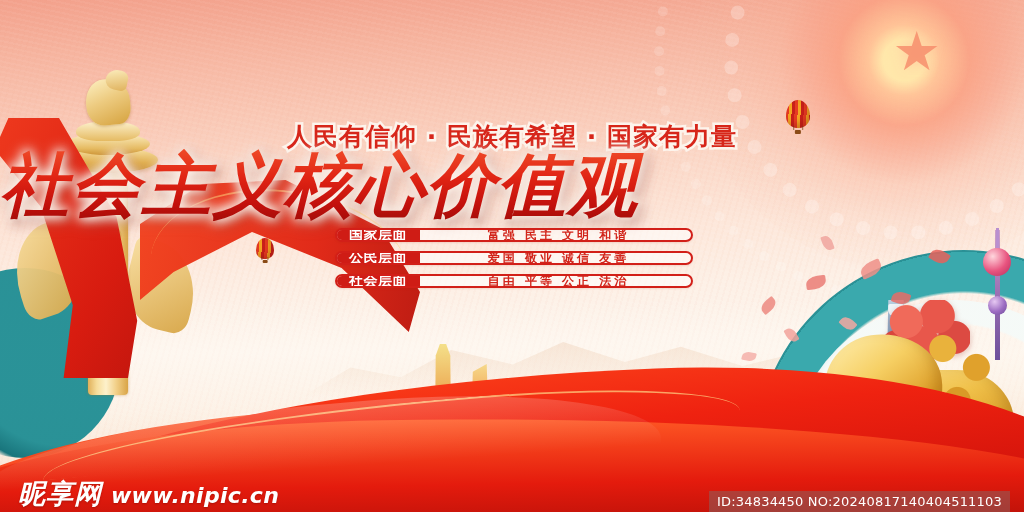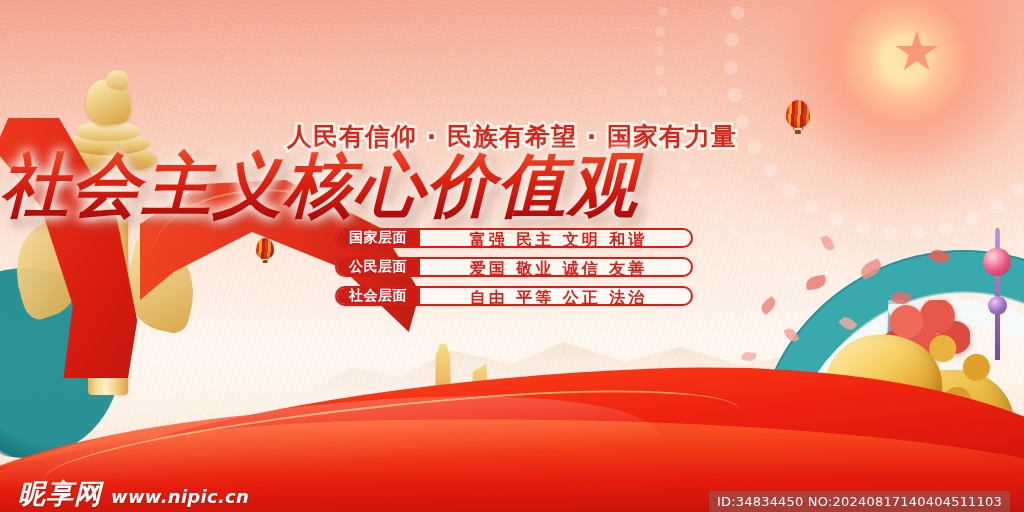--- a/index.html
+++ b/index.html
@@ -378,22 +378,22 @@
     white-space:nowrap;
     line-height:1.05;
   }
 
   .values{
     position:absolute; left:335px; top:212px;
     width:358px;
     display:flex; flex-direction:column; gap:9px;
   }
   .value-row{
-    display:flex; align-items:flex-start;
-    height:20px;
+    display:flex; align-items:center;
+    height:14px;
     border:2px solid #d21f18;
     border-radius:13px;
     background:rgba(255,255,255,.55);
     overflow:hidden;
     box-shadow:0 1px 2px rgba(160,40,20,.12);
   }
   .value-tag{
     flex:0 0 84px;
     background:#cf1c15;
     color:#ffffff;
@@ -402,39 +402,39 @@
     display:flex; align-items:center; justify-content:center;
     letter-spacing:.5px;
     border-radius:11px 0 0 11px;
     margin:-1px 0 -1px -1px;
   }
   .value-text{
     flex:1;
     display:flex; align-items:center; justify-content:center;
     color:#d2241a;
     font-family:"DejaVu Sans","Liberation Sans",sans-serif;
-    font-size:16px; font-weight:bold;
+    font-size:12px; font-weight:bold;
     letter-spacing:3px;
     padding-left:6px;
   }
 
   
   .wm-left{
     position:absolute; left:18px; bottom:16px;
     display:flex; align-items:baseline; gap:9px;
     color:#ffffff;
     text-shadow:0 1px 2px rgba(120,10,5,.45);
   }
   .wm-logo{
     font-family:"DejaVu Sans","Liberation Sans",sans-serif;
     font-size:27px; font-weight:bold; font-style:italic; letter-spacing:1px;
   }
   .wm-url{
     font-family:"DejaVu Sans","Liberation Sans",sans-serif;
-    font-size:18px; font-weight:bold; font-style:italic; letter-spacing:.3px;
+    font-size:22px; font-weight:bold; font-style:italic; letter-spacing:.3px;
   }
   .wm-right{
     position:absolute; right:14px; bottom:16px;
     background:rgba(120,120,120,.42);
     color:#ffffff;
     font-family:"DejaVu Sans","Liberation Sans",sans-serif;
     font-size:13px;
     padding:3px 8px;
     letter-spacing:.2px;
     white-space:nowrap;

